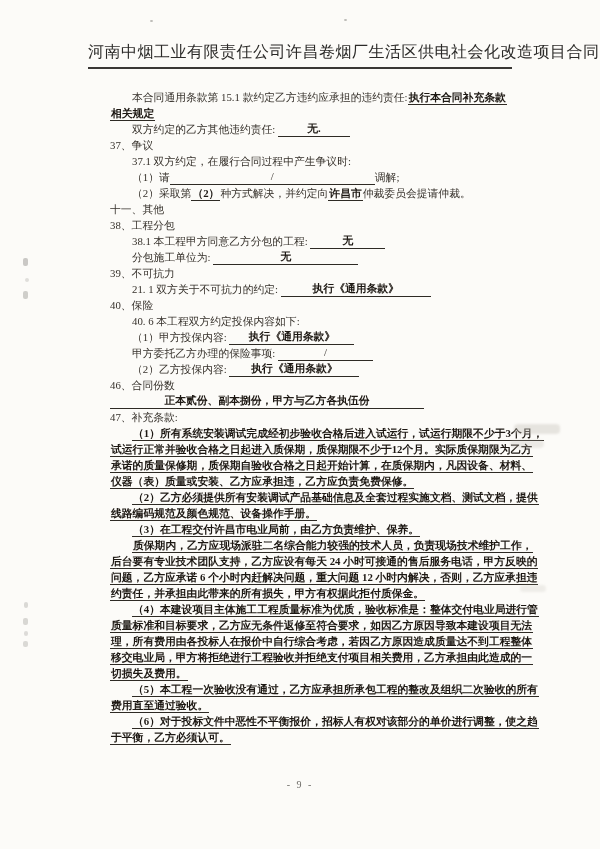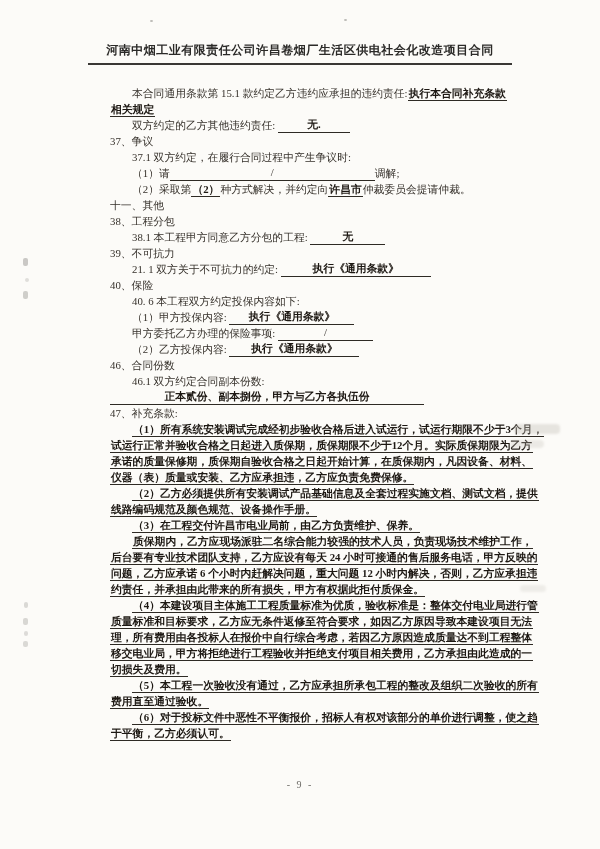--- a/index.html
+++ b/index.html
@@ -17,22 +17,22 @@
   }
   
   .doc-header{
     margin:0 88px;
     padding-top:42px;
     padding-bottom:4px;
     border-bottom:2px solid #3a3835;
     text-align:center;
   }
   .doc-title{
-    font-size:12px;
-    font-weight:bold;
+    font-size:16px;
+    font-weight:normal;
     letter-spacing:0.5px;
     color:#2b2username-2b;
     color:#2b2a28;
     white-space:nowrap;
   }
   
   .doc-body{
     margin:20px 70px 0 86px;
   }
   .line{
@@ -115,29 +115,29 @@
         <div class="line ind1"><span class="seg-r">本合同通用条款第 15.1 款约定乙方违约应承担的违约责任:</span><span class="seg-b">执行本合同补充条款</span></div>
         <div class="line ind0"><span class="seg-b">相关规定</span></div>
         <div class="line ind1"><span class="seg-r">双方约定的乙方其他违约责任: </span><span class="seg-k" style="width: 72px;">无.</span></div>
         <div class="line ind0"><span class="seg-r">37、争议</span></div>
         <div class="line ind1"><span class="seg-r">37.1 双方约定，在履行合同过程中产生争议时:</span></div>
         <div class="line ind1"><span class="seg-r">（1）请</span><span class="seg-s" style="width: 205px;">/</span><span class="seg-r">调解;</span></div>
         <div class="line ind1"><span class="seg-r">（2）采取第</span><span class="seg-b">（2）</span><span class="seg-r">种方式解决，并约定向</span><span class="seg-b">许昌市</span><span class="seg-r">仲裁委员会提请仲裁。</span></div>
         <div class="line ind0"><span class="seg-r">十一、其他</span></div>
         <div class="line ind0"><span class="seg-r">38、工程分包</span></div>
         <div class="line ind1"><span class="seg-r">38.1 本工程甲方同意乙方分包的工程: </span><span class="seg-k" style="width: 75px;">无</span></div>
+        <div class="line ind1"><span class="seg-r">分包施工单位为: </span><span class="seg-k" style="width: 145px;">无</span></div>
         <div class="line ind0"><span class="seg-r">39、不可抗力</span></div>
         <div class="line ind1"><span class="seg-r">21. 1 双方关于不可抗力的约定: </span><span class="seg-k" style="width: 150px;">执行《通用条款》</span></div>
         <div class="line ind0"><span class="seg-r">40、保险</span></div>
         <div class="line ind1"><span class="seg-r">40. 6 本工程双方约定投保内容如下:</span></div>
         <div class="line ind1"><span class="seg-r">（1）甲方投保内容: </span><span class="seg-k" style="width: 125px;">执行《通用条款》</span></div>
         <div class="line ind1"><span class="seg-r">甲方委托乙方办理的保险事项: </span><span class="seg-s" style="width: 95px;">/</span></div>
         <div class="line ind1"><span class="seg-r">（2）乙方投保内容: </span><span class="seg-k" style="width: 130px;">执行《通用条款》</span></div>
         <div class="line ind0"><span class="seg-r">46、合同份数</span></div>
-        <div class="line ind1"><span class="seg-r">46.1 双方约定合同副本份数:</span></div>
         <div class="line ind0"><span class="seg-k" style="width: 314px;">正本贰份、副本捌份，甲方与乙方各执伍份</span></div>
         <div class="line ind0"><span class="seg-r">47、补充条款:</span></div>
         <div class="line ind1"><span class="seg-b">（1）所有系统安装调试完成经初步验收合格后进入试运行，试运行期限不少于3个月，</span></div>
         <div class="line ind0"><span class="seg-b">试运行正常并验收合格之日起进入质保期，质保期限不少于12个月。实际质保期限为乙方</span></div>
         <div class="line ind0"><span class="seg-b">承诺的质量保修期，质保期自验收合格之日起开始计算，在质保期内，凡因设备、材料、</span></div>
         <div class="line ind0"><span class="seg-b">仪器（表）质量或安装、乙方应承担违，乙方应负责免费保修。</span></div>
         <div class="line ind1"><span class="seg-b">（2）乙方必须提供所有安装调试产品基础信息及全套过程实施文档、测试文档，提供</span></div>
         <div class="line ind0"><span class="seg-b">线路编码规范及颜色规范、设备操作手册。</span></div>
         <div class="line ind1"><span class="seg-b">（3）在工程交付许昌市电业局前，由乙方负责维护、保养。</span></div>
         <div class="line ind1"><span class="seg-b">质保期内，乙方应现场派驻二名综合能力较强的技术人员，负责现场技术维护工作，</span></div>

